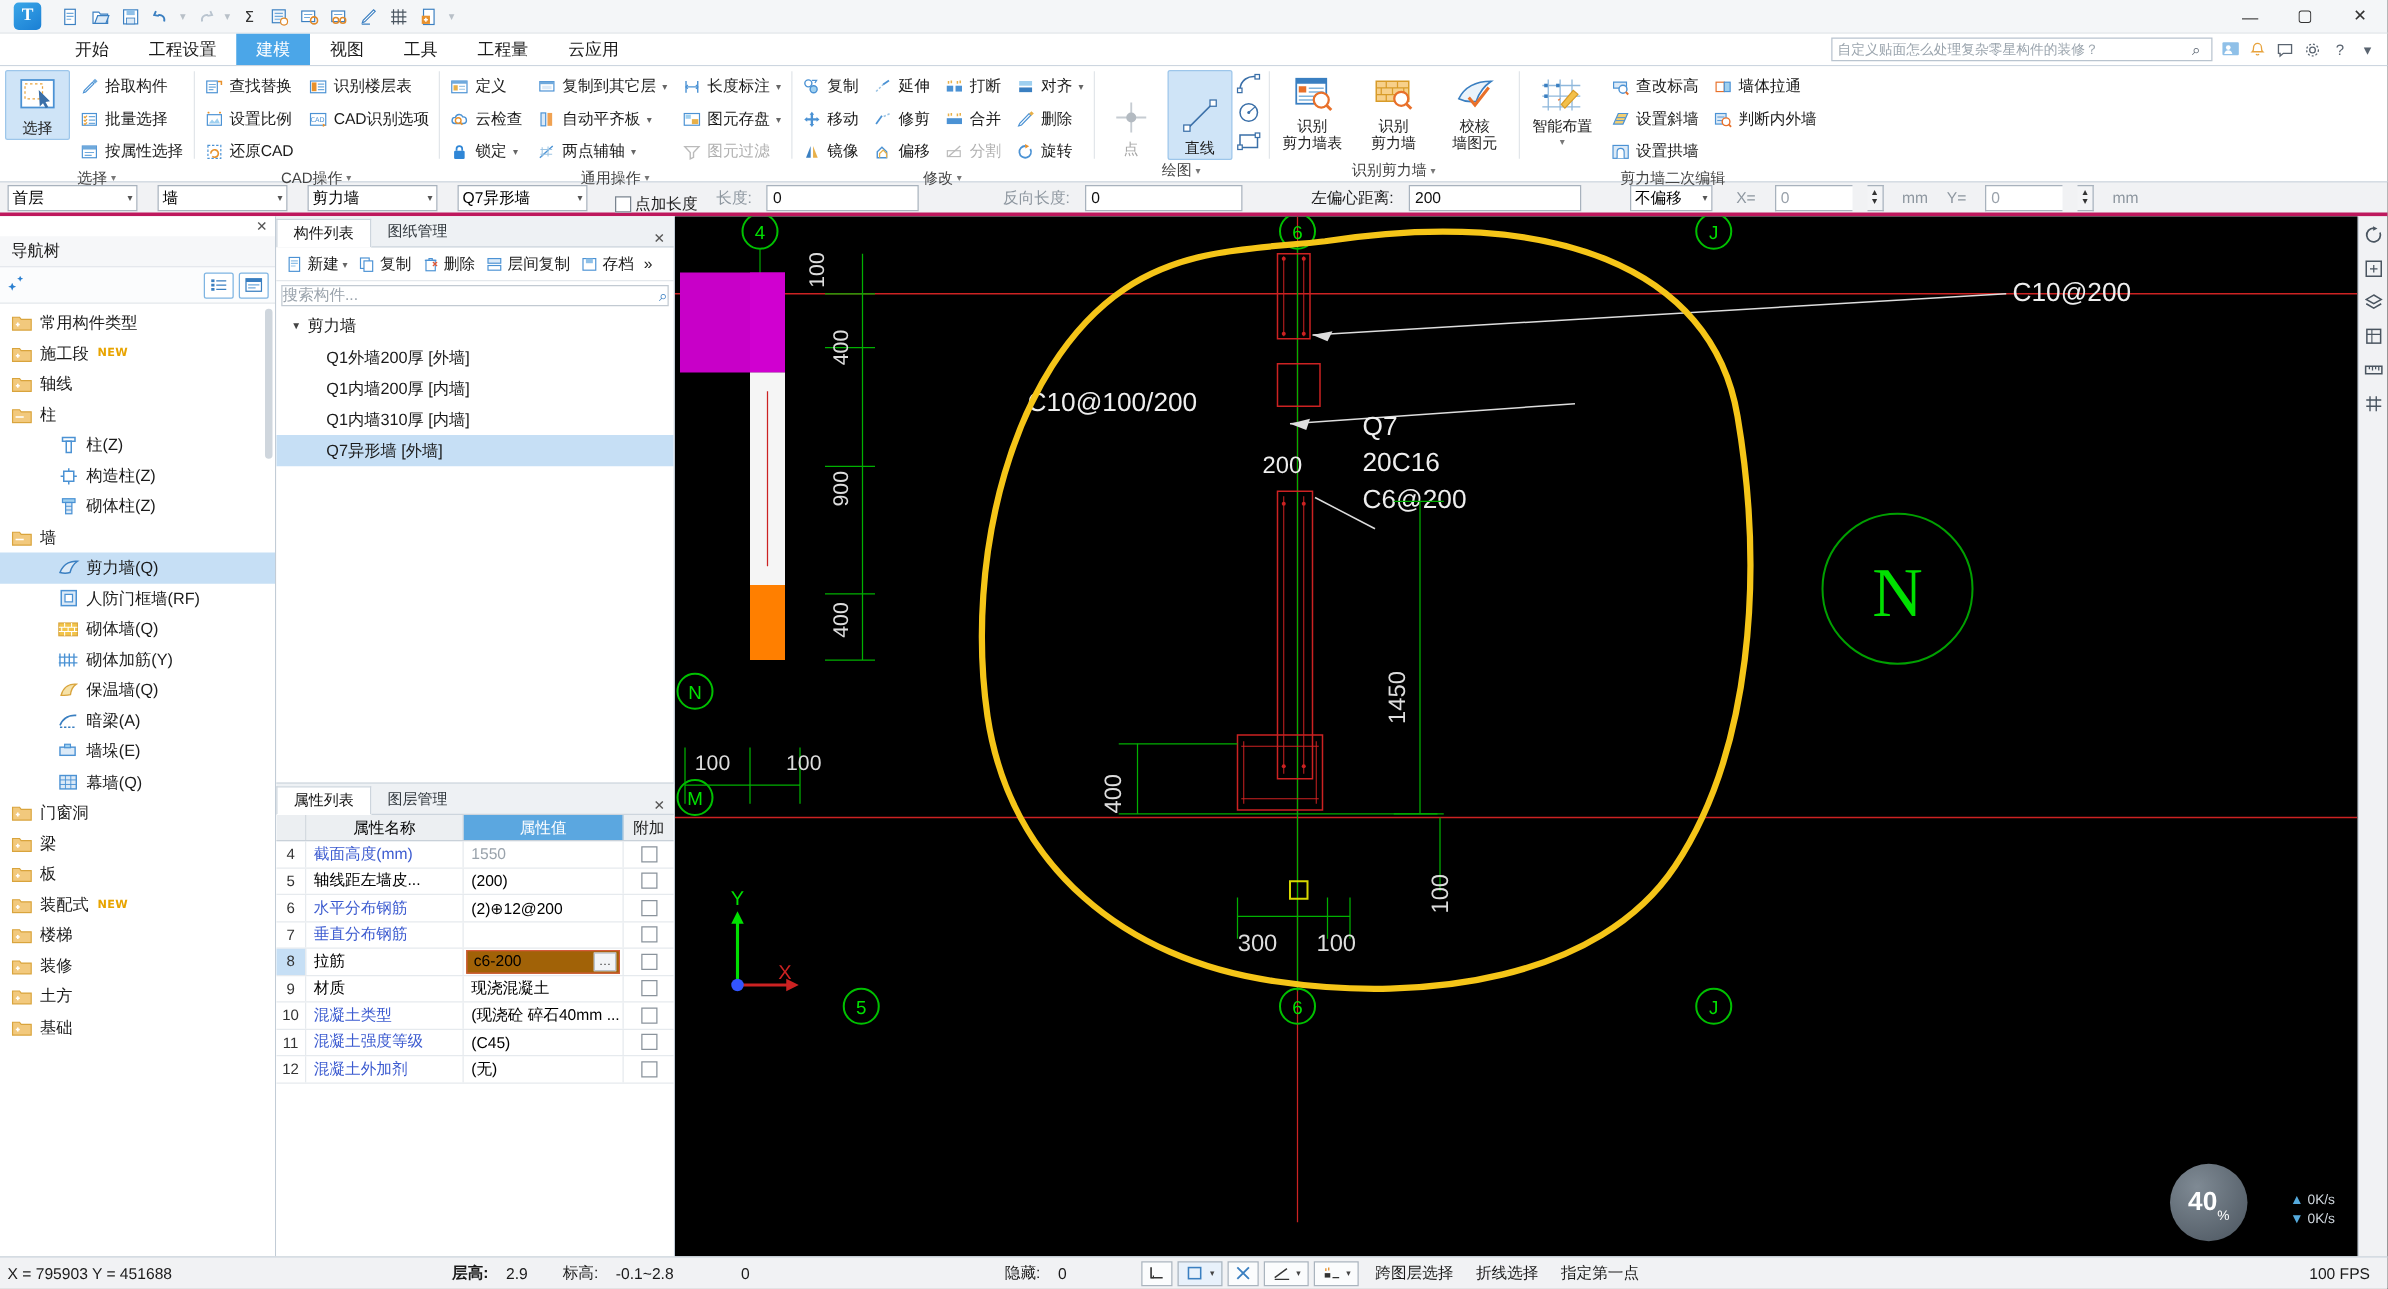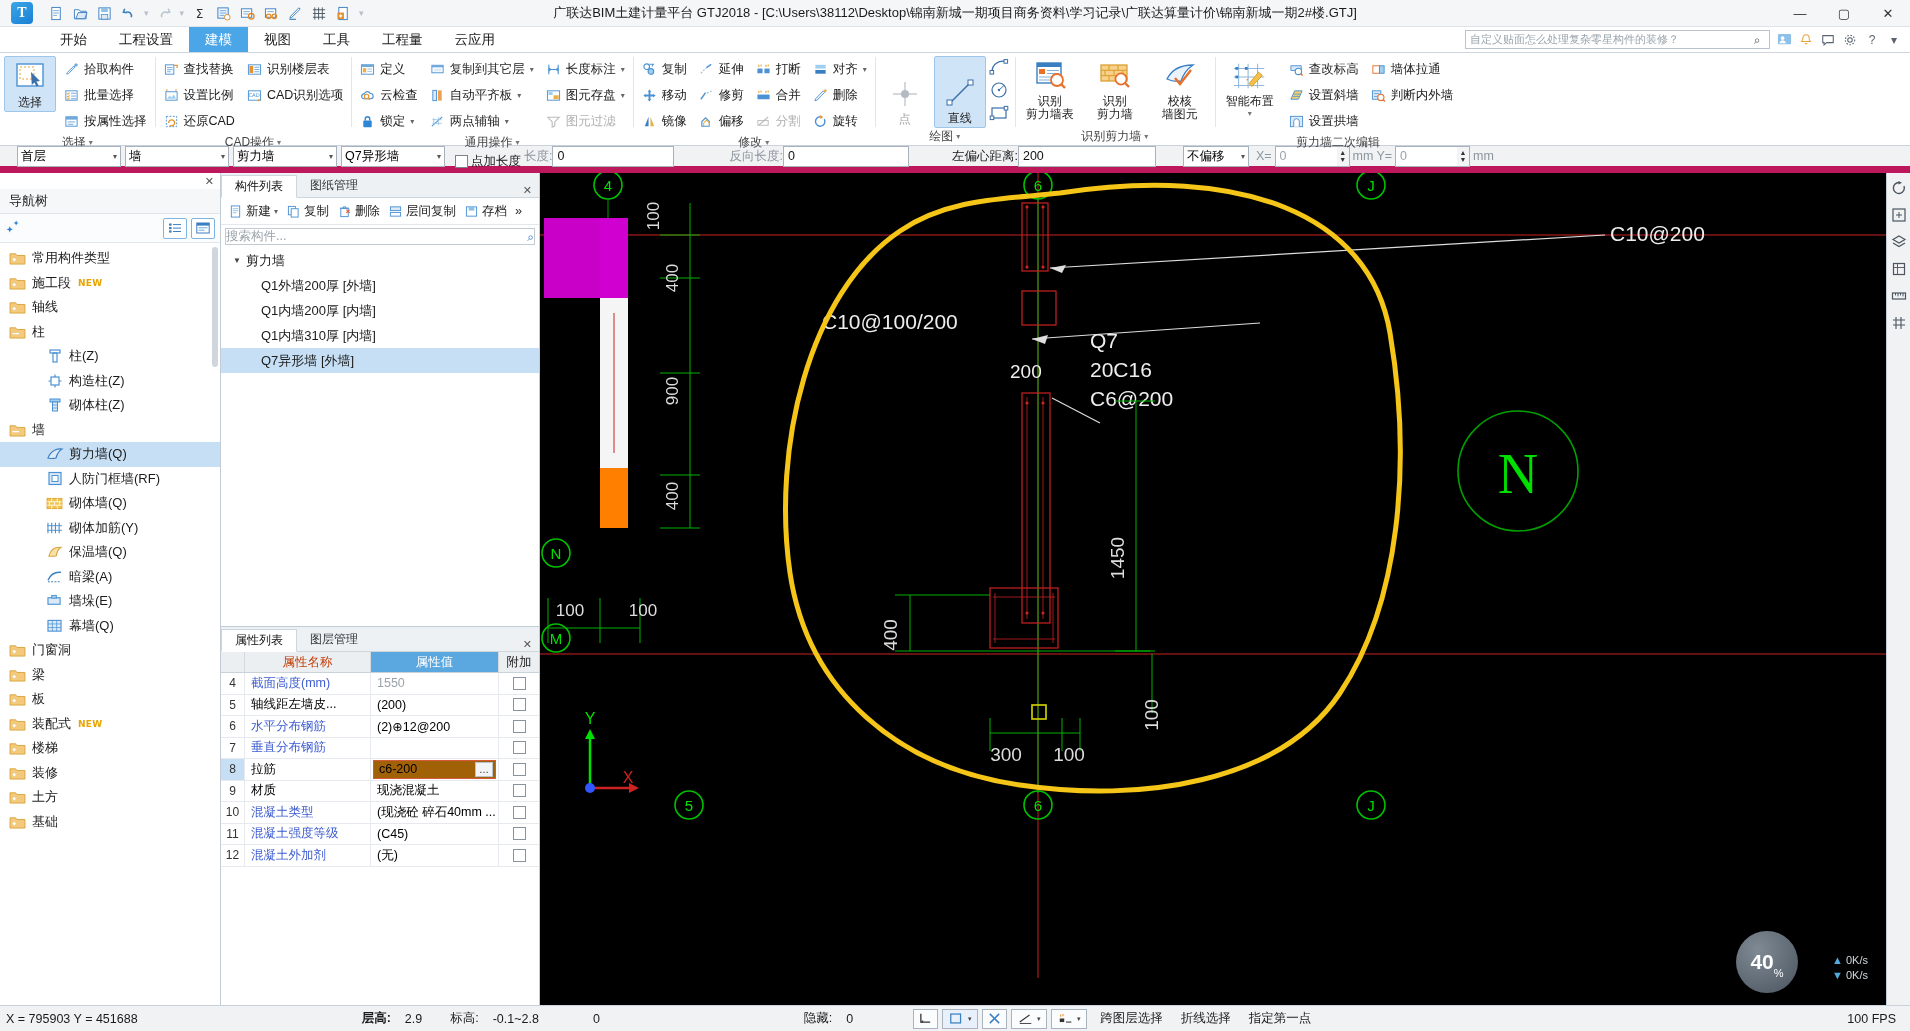--- a/index.html
+++ b/index.html
@@ -72,22 +72,22 @@
   .bigbtn .bl { text-align:center; line-height:1.12; font-size:12px; }
   .bigbtn.sel { background:#cfe4f7; border:1px solid #9dc6ea; border-radius:2px; }
   .bigbtn.dim { color:#a6a6a6; }
   .col { display:flex; flex-direction:column; gap:1px; padding-top:1px;}
   .smallbtn { display:flex; align-items:center; gap:4px; height:25px; padding:0 4px; font-size:12.5px; color:#1b1b1b; white-space:nowrap; cursor:default;}
   .smallbtn .si { width:17px;height:17px;display:flex;align-items:center;justify-content:center;flex:none;}
   .smallbtn.dim { color:#b0b0b0; }
   .smallbtn .dd { font-size:8px;color:#666;margin-left:1px;}
 
   
-  .optbar { height:27px; background:#f1f2f4; display:flex; align-items:center; gap:0;
-            border-bottom:7px solid #be185d; flex:none; padding-left:17px; font-size:12.5px;}
+  .optbar { height:27px; background:#f1f2f4; display:flex; align-items:center; gap:12px;
+            border-bottom:3px solid #be185d; flex:none; padding-left:6px; font-size:12.5px;}
   .osel { height:21px; border:1px solid #a8b2bd; background:#fff; display:flex; align-items:center;
           padding:0 3px; margin-right:4px; position:relative; font-size:12.5px;}
   .osel .v { flex:1; overflow:hidden; white-space:nowrap; }
   .osel .ar { font-size:8px; color:#555; padding-left:4px;}
   .ochk { display:flex; align-items:center; gap:3px; margin:10px 3px 0 6px;}
   .ochk .bx { width:13px;height:13px;border:1px solid #7a848f; background:#fff; }
   .olabel { color:#1b1b1b; }
   .olabel.grey { color:#8d969f; }
   .oinput { height:21px; border:1px solid #a8b2bd; background:#fff; padding:0 4px;
             display:flex;align-items:center; font-size:12.5px; color:#111; margin-right:3px;}
@@ -135,21 +135,21 @@
   .clrow { height:25px; display:flex; align-items:center; padding-left:12px; color:#1b1b1b;}
   .clrow.item { padding-left:40px; }
   .clrow.sel { background:#c6dff5; }
   .tri { font-size:8px; color:#444; margin-right:5px; }
 
   
   .proppanel { flex:1; display:flex; flex-direction:column; border-top:1px solid #c2ccd6; background:#fff; }
   .ptable { flex:1; font-size:12.5px; overflow:hidden; }
   .phead { display:flex; height:21px; background:#eceff2; border-bottom:1px solid #c9d1d9;}
   .phead .c0 { width:24px; border-right:1px solid #d4dae0;}
-  .phead .c1 { width:126px; display:flex;align-items:center;justify-content:center; border-right:1px solid #d4dae0; color:#c2410c;}
+  .phead .c1 { width:126px; display:flex;align-items:center;justify-content:center; border-right:1px solid #d4dae0; color:#000000;}
   .phead .c2 { flex:1; display:flex;align-items:center;justify-content:center; background:#5ba7e0; color:#fff; border-right:1px solid #d4dae0;}
   .phead .c3 { width:40px; display:flex;align-items:center;justify-content:center; color:#222;}
   .prow { display:flex; height:21.5px; border-bottom:1px solid #e6eaee; }
   .prow .c0 { width:24px; display:flex;align-items:center;justify-content:center; color:#333; border-right:1px solid #e6eaee; font-size:12px;}
   .prow .c1 { width:126px; display:flex;align-items:center; padding-left:6px; border-right:1px solid #e6eaee; overflow:hidden; white-space:nowrap;}
   .prow .c2 { flex:1; display:flex;align-items:center; padding-left:6px; border-right:1px solid #e6eaee; overflow:hidden; white-space:nowrap;}
   .prow .c3 { width:40px; display:flex;align-items:center;justify-content:center;}
   .prow .c3 .bx { width:13px;height:13px;border:1px solid #8a939c;background:#fff;}
   .prow.sel .c0 { background:#c6dff5; }
   .prow .c1.blue { color:#3c5bd0; }
@@ -267,21 +267,20 @@
         </span>
       <span class="qicon">
           <svg width="15" height="15" viewBox="0 0 16 16">
             <rect x="3" y="1.5" width="9" height="13" fill="#fff" stroke="#3a7fc1"></rect>
             <rect x="1.5" y="7" width="7" height="7" fill="#e8912c"></rect>
             <path d="M5 8.8v3.4M3.3 10.5h3.4" stroke="#fff" stroke-width="1.3"></path>
           </svg>
         </span>
       <span class="sep-small">▾</span>
     </div>
-    <div class="title-text">广联达BIM土建计量平台 GTJ2018 - [C:\Users\38112\Desktop\锦南新城一期项目商务资料\学习记录\广联达算量计价\锦南新城一期2#楼.GTJ]</div>
     <div class="winbtns">
       <div class="winbtn">—</div>
       <div class="winbtn">▢</div>
       <div class="winbtn close">✕</div>
     </div>
   </div>
 
   <div class="menubar">
     <div class="menu-logo-pad"></div>
     <div class="menu-item">开始</div>

